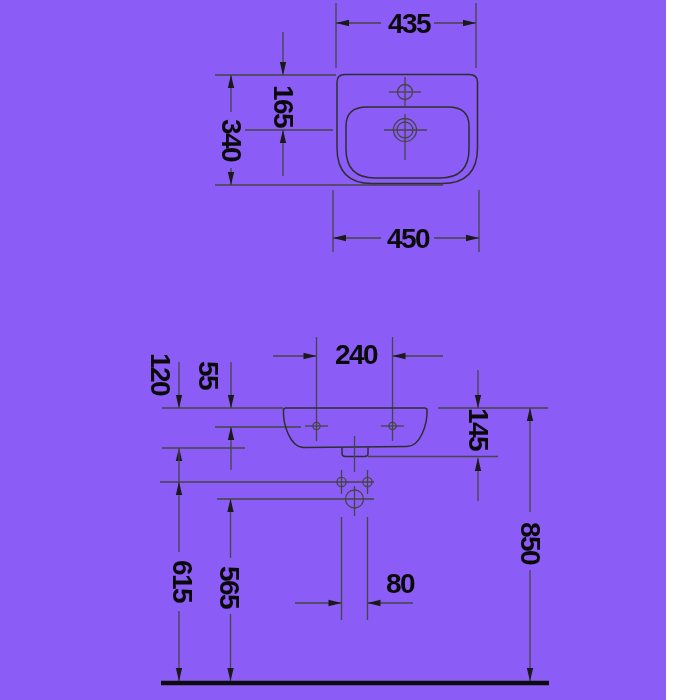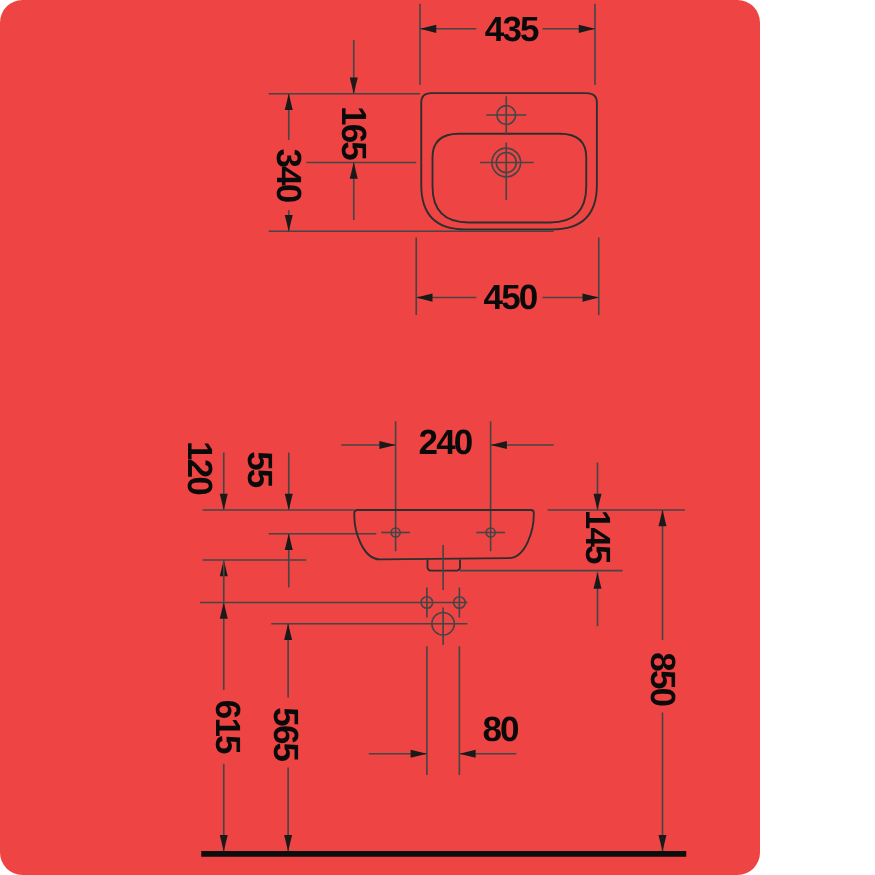--- a/index.html
+++ b/index.html
@@ -1,16 +1,16 @@
 <!DOCTYPE html>
 <html><head>
 <meta charset="utf-8">
 <style>
   html,body{margin:0;padding:0;background:#ffffff;}
-  .stage{width:608px;height:700px;position:relative;background:#ef4444;overflow:hidden;border-radius:18px;}
+  .stage{width:666px;height:700px;position:relative;background:#8b5cf6;overflow:hidden;}
   svg{display:block;}
   .thin{stroke:#454545;stroke-width:1.3;fill:none;}
   .outline{stroke:#2e2e2e;stroke-width:1.5;fill:none;}
   .arrow{fill:#1a1a1a;stroke:none;}
   .floor{stroke:#0d0d0d;stroke-width:4.6;fill:none;}
   text.dim{
     font-family:"Liberation Sans","DejaVu Sans",sans-serif;
     font-weight:bold;
     font-size:28px;
     letter-spacing:-1.5px;

